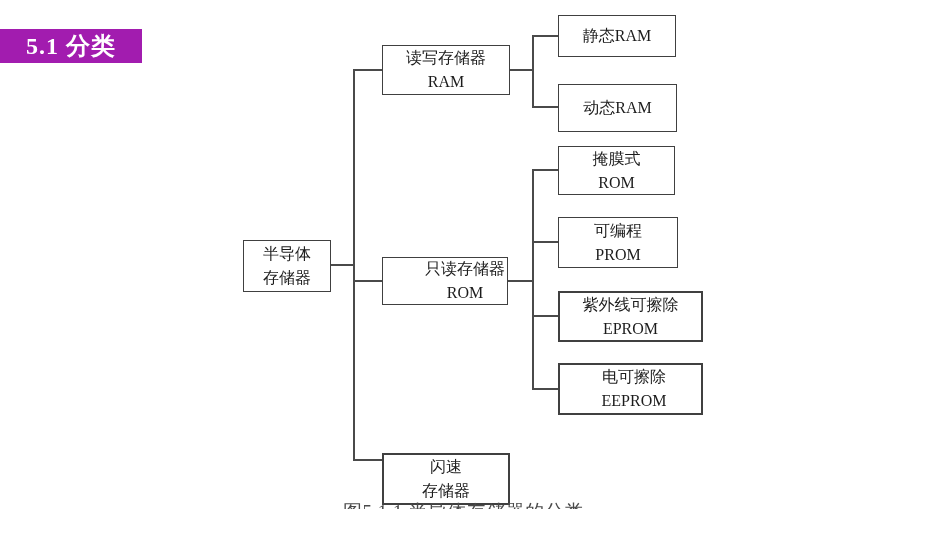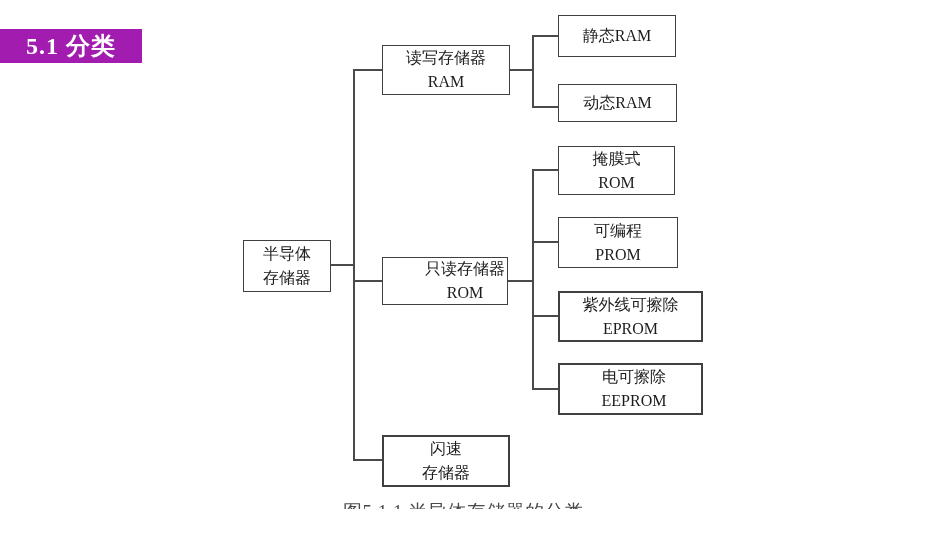--- a/index.html
+++ b/index.html
@@ -20,27 +20,27 @@
     position:absolute;box-sizing:border-box;
     border:1.5px solid #404040;background:#ffffff;
     display:flex;flex-direction:column;align-items:center;justify-content:center;
     font-size:16px;line-height:24px;color:#1c1c1c;text-align:center;
   }
   .node.thick{border-width:2.5px;}
   .node.medium{border-width:2px;}
   .n-root  {left:243px;top:240px;width:88px; height:52px;}
   .n-ram   {left:382px;top:45px; width:128px;height:50px;text-align:center;}
   .n-sram  {left:558px;top:15px; width:118px;height:42px;}
-  .n-dram  {left:558px;top:84px; width:119px;height:38px;}
+  .n-dram  {left:558px;top:84px; width:119px;height:48px;}
   .n-rom   {left:382px;top:257px;width:126px;height:48px;padding-left:40px;}
   .n-mask  {left:558px;top:146px;width:117px;height:49px;}
   .n-prom  {left:558px;top:217px;width:120px;height:51px;}
   .n-eprom {left:558px;top:291px;width:145px;height:51px;}
   .n-eeprom{left:558px;top:363px;width:145px;height:52px;padding-left:7px;}
-  .n-flash {left:382px;top:435px;width:128px;height:52px;}
+  .n-flash {left:382px;top:453px;width:128px;height:52px;}
   
   .ln{position:absolute;background:#4a4a4a;}
   .ln.h{height:2px;}
   .ln.v{width:2px;}
   
   .caption-clip{
     position:absolute;left:343px;top:501px;width:290px;height:8px;overflow:hidden;
   }
   .caption-clip span{
     font-size:19px;line-height:21px;color:#4a4a4a;white-space:nowrap;letter-spacing:0.5px;

